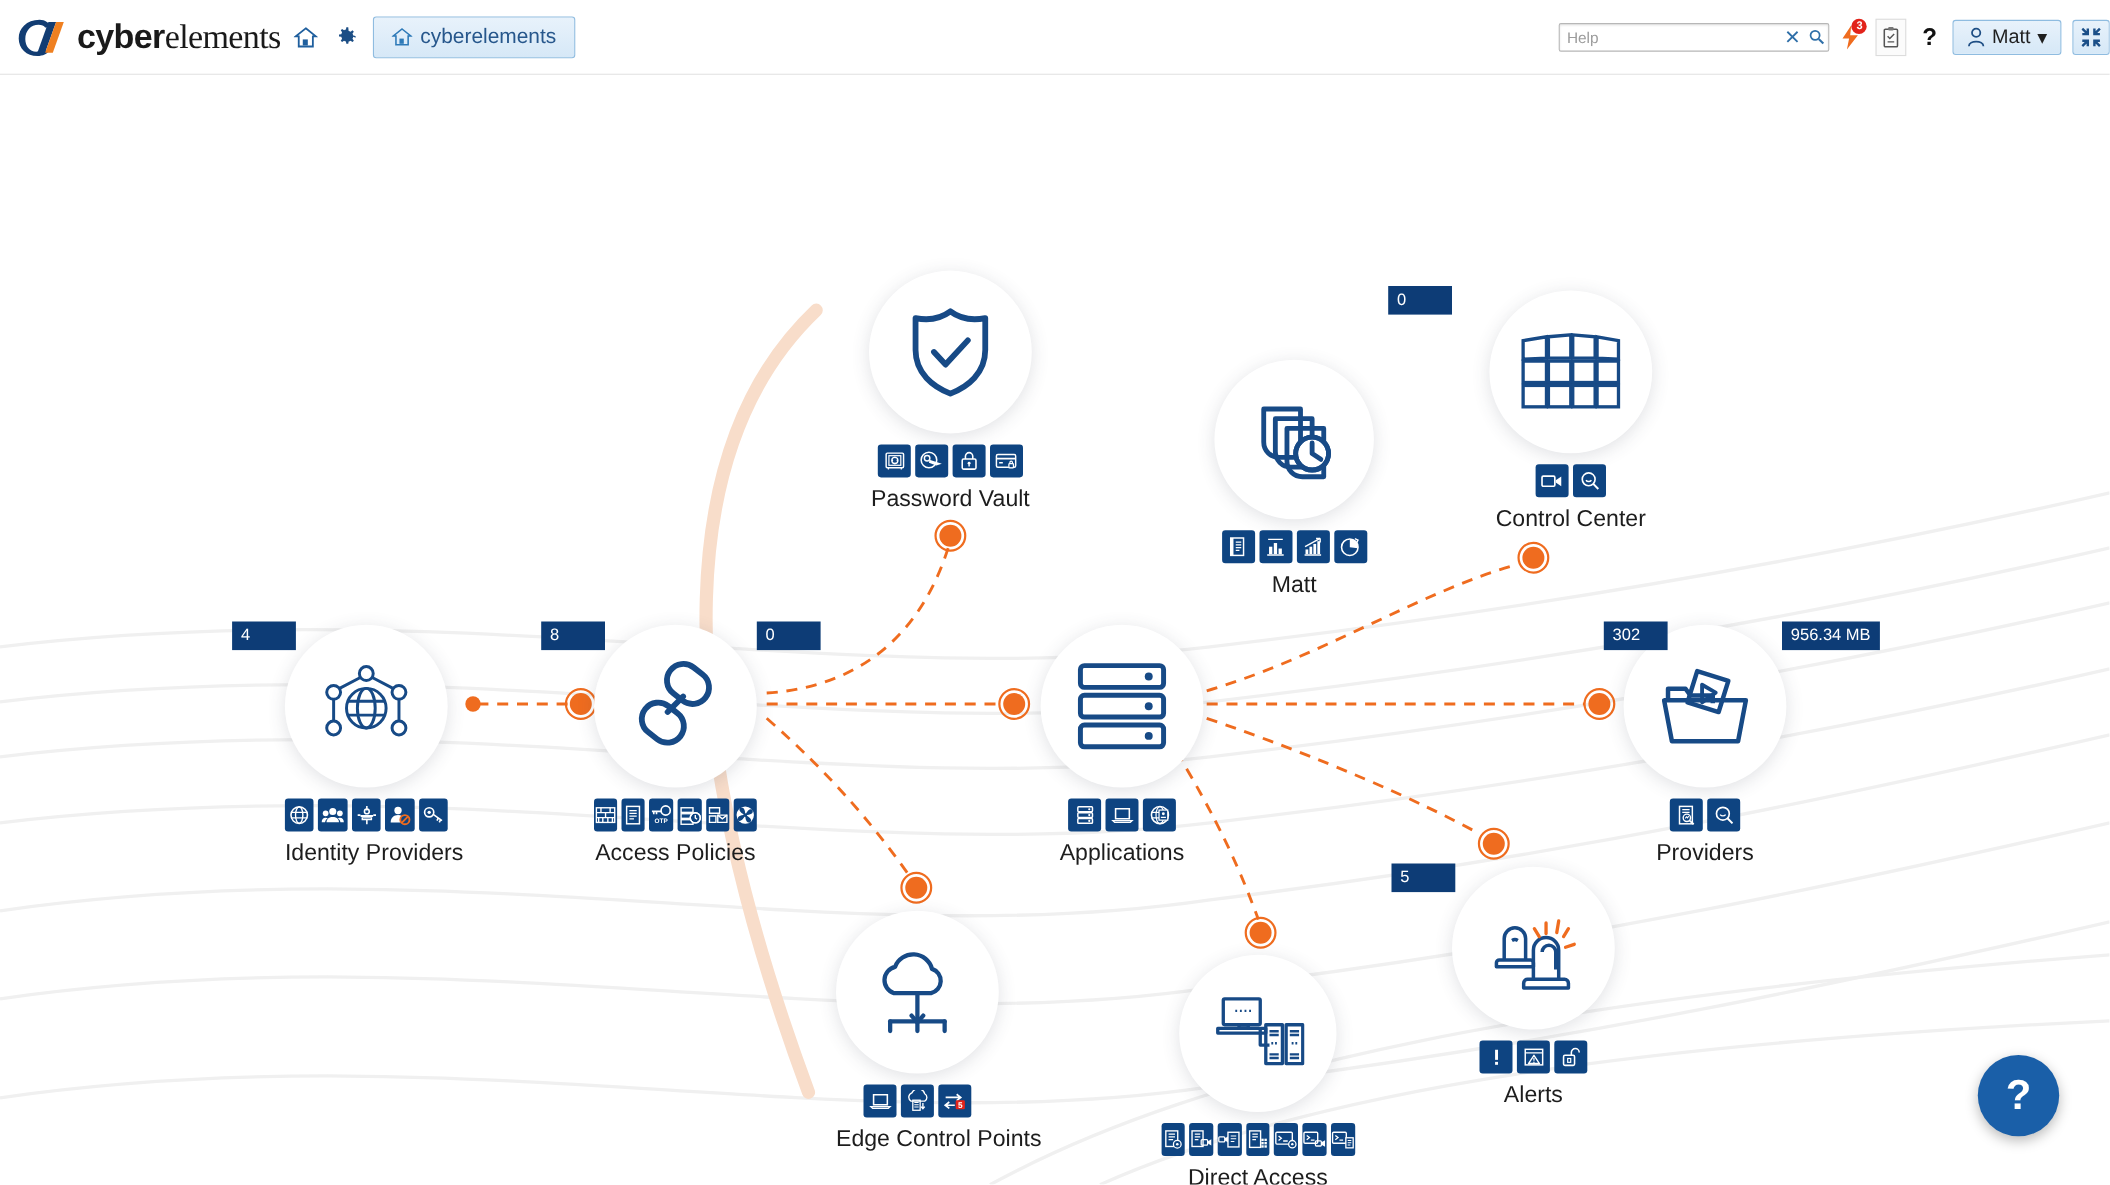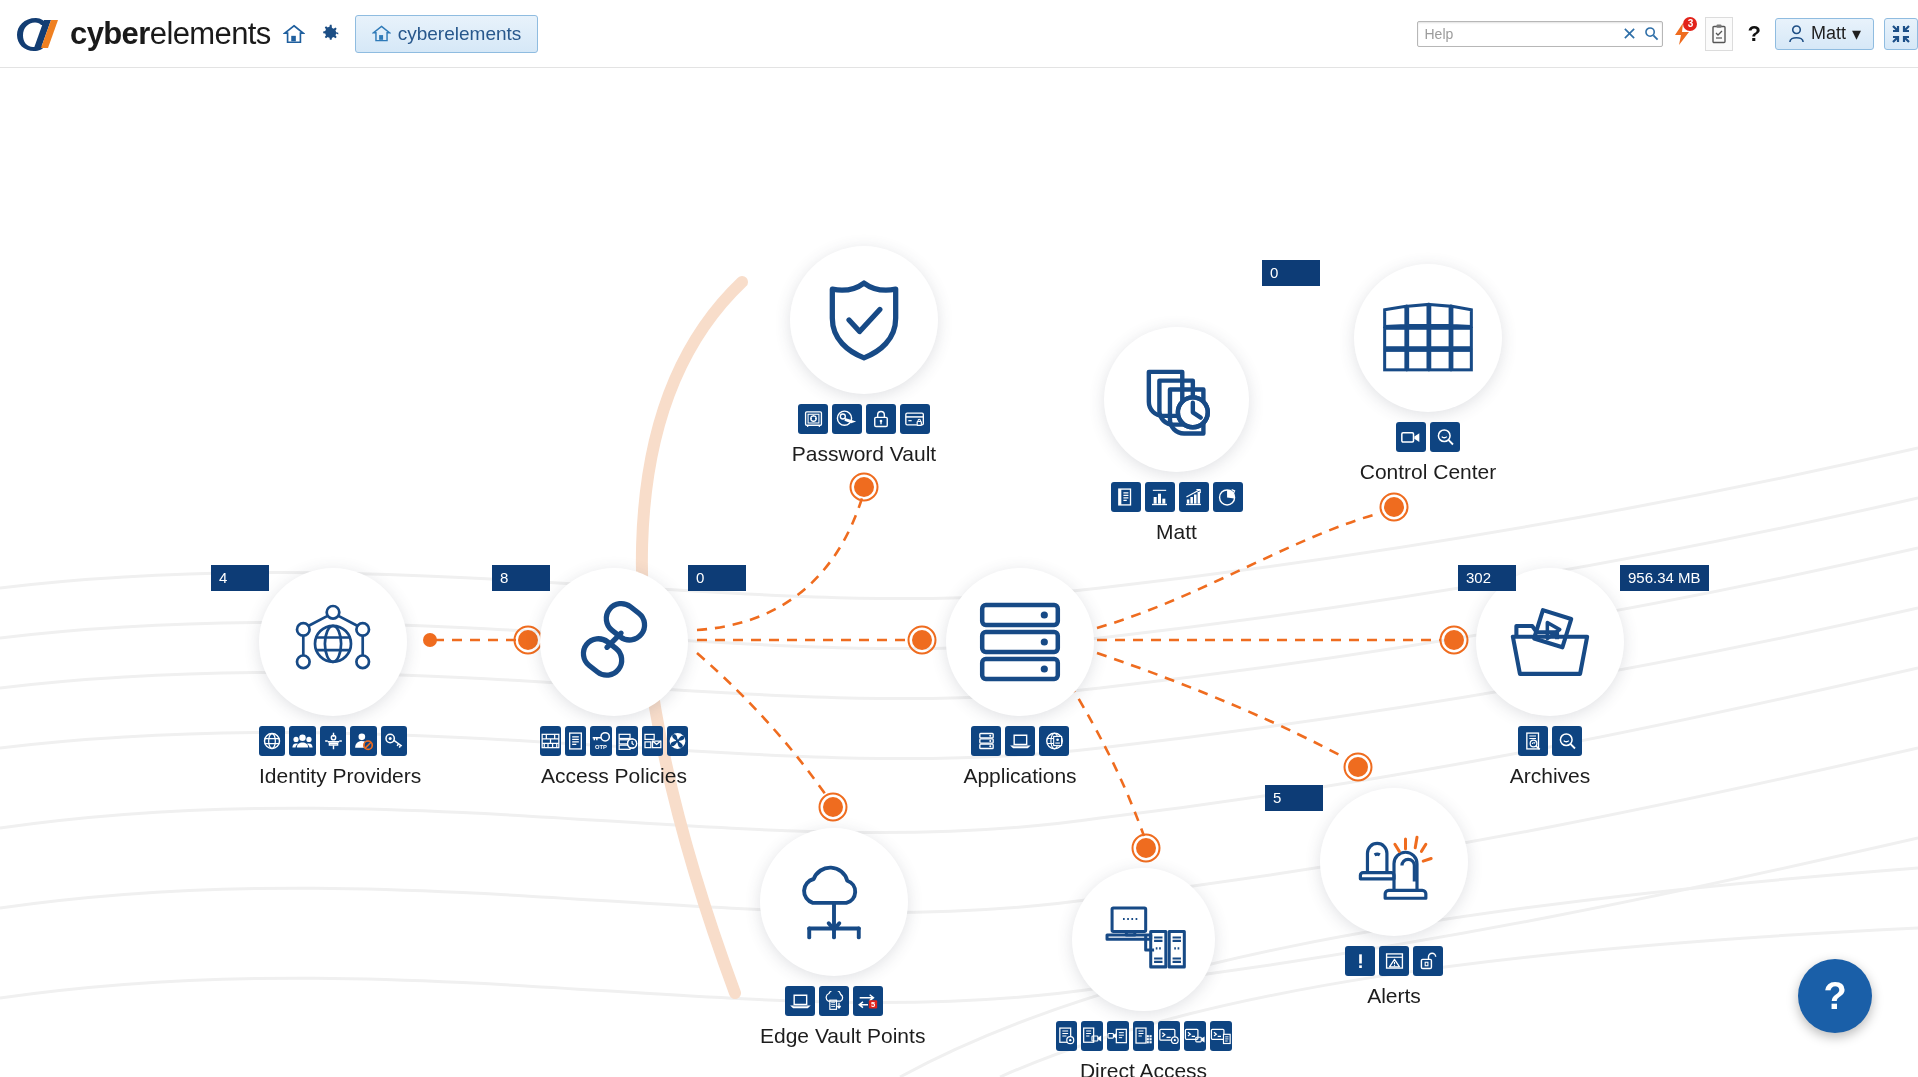--- a/index.html
+++ b/index.html
@@ -24,21 +24,21 @@
     z-index: 50;
   }
   #logo-area { display: flex; align-items: center; padding-left: 14px; }
   #logo-mark { width: 46px; height: 40px; margin-right: 10px; }
   #brand-text {
     font-size: 31px; letter-spacing: -0.6px; color: #1a1a1a;
     font-family: "Liberation Sans", sans-serif;
     white-space: nowrap;
   }
   #brand-text .b { font-weight: bold; }
-  #brand-text .l { font-weight: normal; }
+  #brand-text .l { font-weight: normal; font-family: Liberation Serif, serif; }
 
   .hdr-icon-btn {
     width: 26px; height: 26px; margin-left: 10px;
     display: flex; align-items: center; justify-content: center;
     cursor: pointer;
   }
   #tab-strip { margin-left: 12px; display: flex; align-items: center; }
   .app-tab {
     display: flex; align-items: center; gap: 7px;
     height: 38px; padding: 0 16px;
@@ -642,21 +642,21 @@
           </svg>
         </div>
       <div class="mini">
           <svg width="21" height="20" viewBox="0 0 24 24">
             <circle cx="10.5" cy="10.5" r="7" fill="none" stroke="#fff" stroke-width="1.8"></circle>
             <path d="M7.5 11.5 c1.5 1.8 4.5 1.8 6 0" stroke="#fff" stroke-width="1.6" fill="none"></path>
             <path d="M15.5 15.5 L21 21" stroke="#fff" stroke-width="2.2"></path>
           </svg>
         </div>
     </div>
-    <div class="node-label">Archives</div>
+    <div class="node-label">Providers</div>
   </div>
 
   <div class="badge" style="left:1265px; top:717px;">5</div>
   <div class="node" style="left:1320px; top:720px; width:148px;">
     <div class="node-bubble" style="width:148px; height:148px;">
       <svg width="92" height="82" viewBox="0 0 104 92">
         <g fill="none" stroke="#174a86" stroke-width="3.6" stroke-linejoin="round">
           <path d="M22 58 V36 a11 11 0 0122 0 V58"></path>
           <path d="M17 58 H49 a3 3 0 013 3 v4 H14 v-4 a3 3 0 013-3z"></path>
           <path d="M30 38 a6 6 0 016 0"></path>
@@ -731,21 +731,21 @@
         </div>
       <div class="mini">
           <svg width="22" height="20" viewBox="0 0 26 24">
             <path d="M3 8 h16 M15 4.5 L19.5 8 L15 11.5" stroke="#fff" stroke-width="1.8" fill="none"></path>
             <path d="M3 16.5 h10 M7 13 L2.5 16.5 L7 20" stroke="#fff" stroke-width="1.8" fill="none"></path>
             <rect x="14" y="11" width="10" height="10" rx="1.4" fill="#e2231a"></rect>
             <text x="19" y="19" font-size="9" font-weight="bold" fill="#fff" text-anchor="middle" font-family="Liberation Sans, sans-serif">5</text>
           </svg>
         </div>
     </div>
-    <div class="node-label">Edge Vault Points</div>
+    <div class="node-label">Edge Control Points</div>
   </div>
 
   <div class="node" style="left:1072px; top:800px; width:143px;">
     <div class="node-bubble" style="width:143px; height:143px;">
       <svg width="84" height="78" viewBox="0 0 100 92">
         <g fill="none" stroke="#174a86" stroke-width="3.6" stroke-linejoin="round">
           <rect x="12" y="8" width="40" height="28" rx="1.5"></rect>
           <path d="M6 40 h52 v5 H6 Z"></path>
           <path d="M29 36 h10 v4 H29 Z"></path>
           <path d="M52 40 V58 H62"></path>

